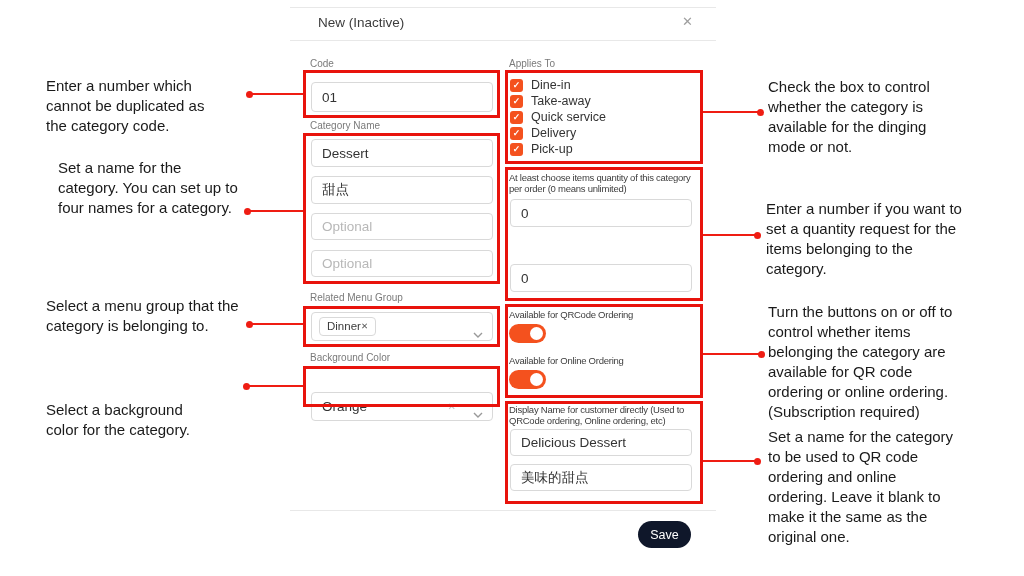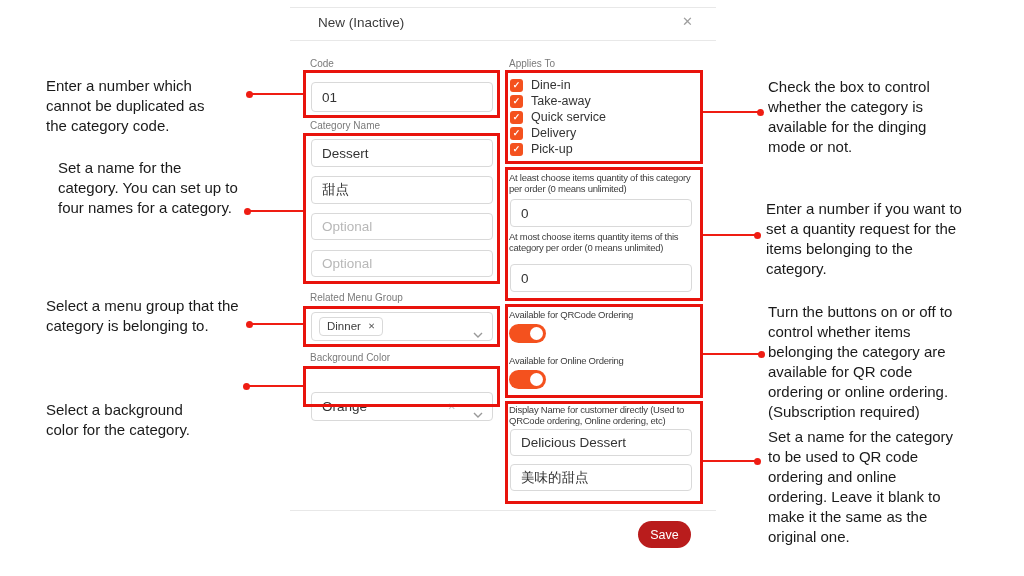--- a/index.html
+++ b/index.html
@@ -17,31 +17,31 @@
   .field::placeholder{color:#b8b8b8;}
   .hl{position:absolute;box-sizing:border-box;border:3px solid #e8130c;background:transparent;}
   .conn{position:absolute;height:2px;background:#ef1d13;}
   .conn::before{content:'';position:absolute;width:7px;height:7px;border-radius:50%;background:#ef1d13;top:-2.5px;}
   .conn.dot-left::before{left:-3px;}
   .conn.dot-right::before{right:-3px;}
   .ann{position:absolute;font-size:15px;line-height:20px;color:#1a1a1a;}
   .select{position:absolute;box-sizing:border-box;border:1px solid #d9d9d9;border-radius:4px;background:#fff;cursor:pointer;}
   .chev{position:absolute;right:9px;top:50%;margin-top:-3px;}
   .tag{position:absolute;left:7px;top:4px;border:1px solid #d9d9d9;border-radius:4px;
-       font-size:11.5px;color:#3c3c3c;padding:2px 7px 3px 7px;display:flex;align-items:center;gap:7px;background:#fff;}
+       font-size:11.5px;color:#3c3c3c;padding:2px 7px 3px 7px;display:flex;align-items:center;background:#fff;}
   .tag .x{font-size:8.5px;color:#555;cursor:pointer;}
   .sel-text{position:absolute;left:10px;top:6px;font-size:13.5px;color:#333;}
   .clear-x{position:absolute;right:36px;top:8px;font-size:10px;color:#c4c4c4;cursor:pointer;}
   .cbrow{position:absolute;display:flex;align-items:center;gap:8px;cursor:pointer;}
   .cbox{width:13px;height:13px;border-radius:3px;background:#f4511e;display:flex;align-items:center;
         justify-content:center;color:#fff;font-size:9px;font-weight:bold;flex:0 0 auto;}
   .cblabel{font-size:12.5px;color:#333;}
   .toggle{position:absolute;width:37px;height:19px;border-radius:10px;background:#f4511e;cursor:pointer;}
   .toggle .knob{position:absolute;right:3px;top:3px;width:13px;height:13px;border-radius:50%;background:#fff;}
-  .save-btn{position:absolute;border:none;border-radius:14px;background:#b91c1c;color:#fff;
+  .save-btn{position:absolute;border:none;border-radius:14px;background:#0f172a;color:#fff;
             font-family:"Liberation Sans",sans-serif;font-size:12.5px;cursor:pointer;}
 </style>
 </head>
 <body>
 
 <div class="stage">
 
   <div class="hairline" style="left:290px;top:7px;width:426px;"></div>
   <div class="hairline" style="left:290px;top:40px;width:426px;"></div>
   <div class="hairline" style="left:290px;top:510px;width:426px;"></div>
@@ -98,21 +98,20 @@
     <span class="cbox">✓</span>
     <span class="cblabel">Delivery</span>
   </div>
   <div class="cbrow" style="left:510px;top:142px;">
     <span class="cbox">✓</span>
     <span class="cblabel">Pick-up</span>
   </div>
 
   <div class="abs slabel" style="left:509px;top:172px;width:194px;">At least choose items quantity of this category per order (0 means unlimited)</div>
   <input class="field" style="left: 510px; top: 199px; width: 182px; height: 28px;" value="0">
-  <div class="abs slabel" style="left:509px;top:231px;width:194px;">At most choose items quantity items of this category per order (0 means unlimited)</div>
   <input class="field" style="left: 510px; top: 264px; width: 182px; height: 28px;" value="0">
 
   <div class="abs slabel" style="left:509px;top:309px;width:224px;">Available for QRCode Ordering</div>
   <div class="toggle" style="left:509px;top:324px;">
       <span class="knob"></span>
     </div>
   <div class="abs slabel" style="left:509px;top:355px;width:194px;">Available for Online Ordering</div>
   <div class="toggle" style="left:509px;top:370px;">
       <span class="knob"></span>
     </div>

